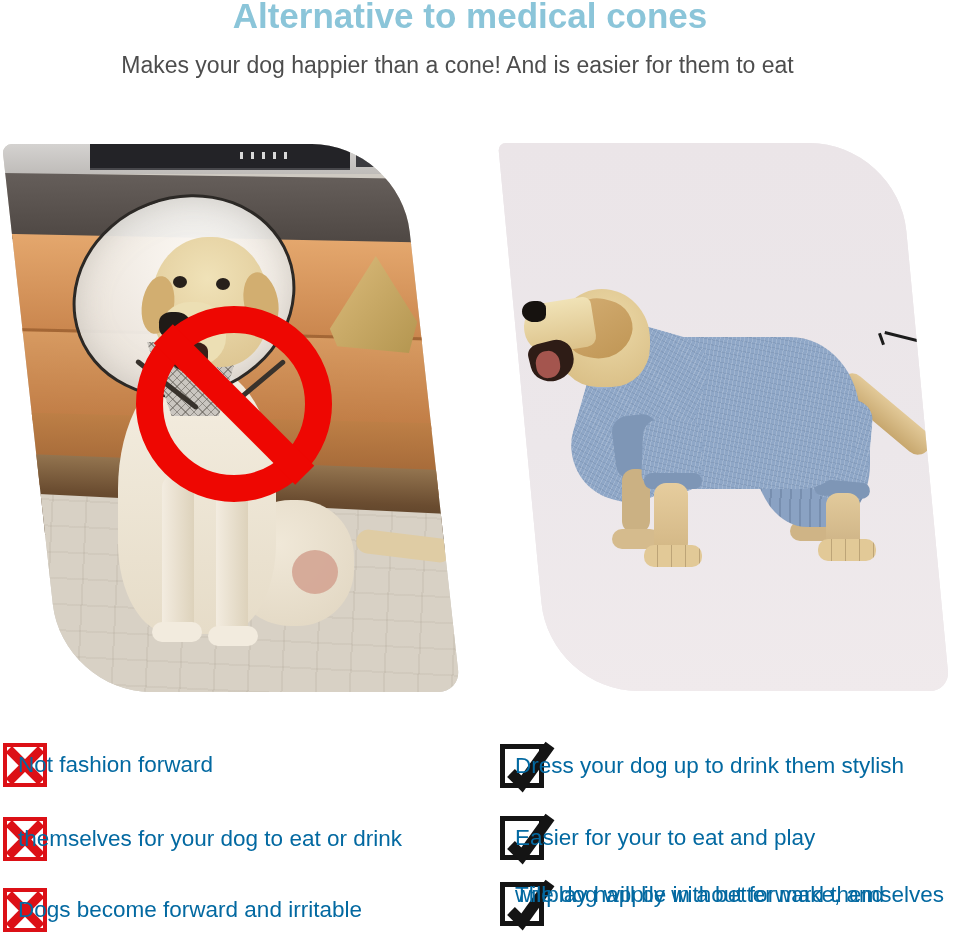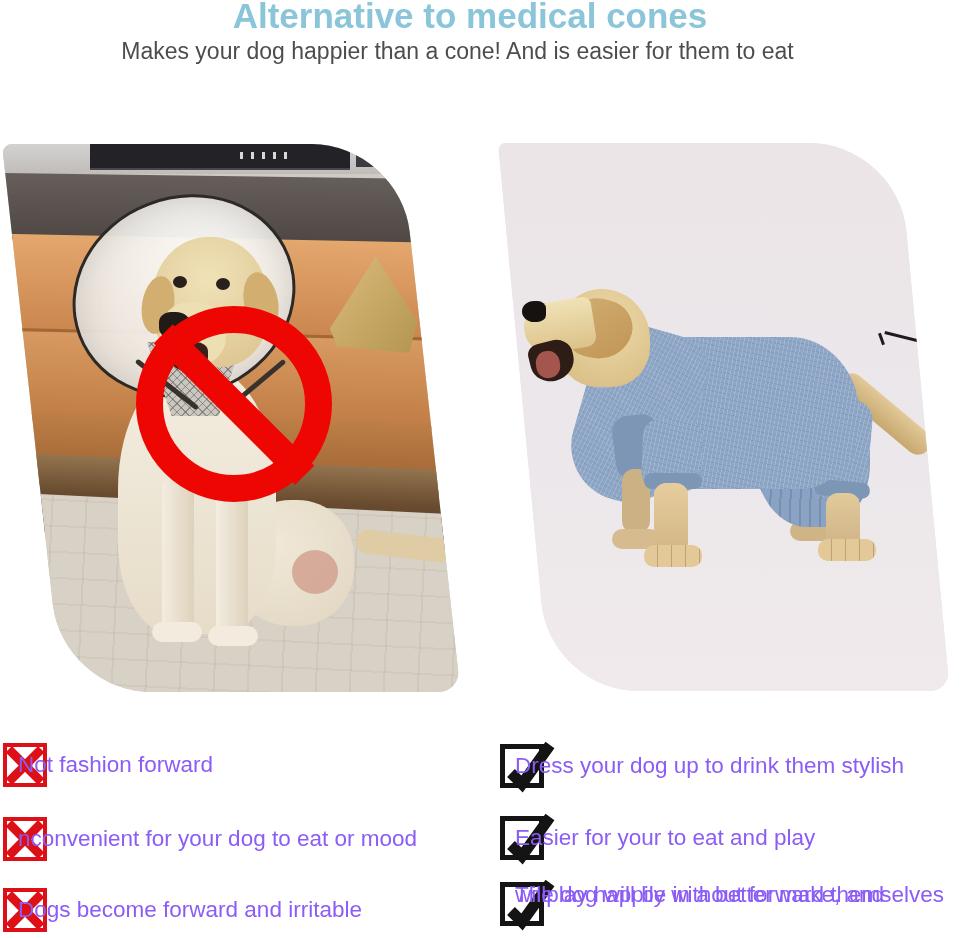--- a/index.html
+++ b/index.html
@@ -5,21 +5,21 @@
   html,body { margin:0; padding:0; background:#ffffff; }
   #page {
     position:relative; width:969px; height:938px; overflow:hidden;
     font-family:"Liberation Sans", sans-serif; background:#ffffff;
   }
   #page * { position:absolute; box-sizing:border-box; }
 
   
   #title   { top:-4px; left:0; width:940px; text-align:center;
              font-size:35px; font-weight:bold; color:#8bc5d9; }
-  #subtitle{ top:38px; left:0; width:915px; text-align:center;
+  #subtitle{ top:52px; left:0; width:915px; text-align:center;
              font-size:23px; color:#4d4d4d; }
 
   
   .card { overflow:hidden; transform-origin:top left; }
   #card-left  { left:2px;  top:144px; width:398px; height:548px;
                 transform:skewX(6.3deg); border-radius:10px 88px 22px 88px; background:#cfcac2; }
   #card-right { left:498px; top:143px; width:400px; height:548px;
                 transform:skewX(5.4deg); border-radius:8px 88px 20px 88px; background:#ece7ea; }
   .inner { top:0; left:-70px; width:610px; height:554px; transform-origin:top left; }
   #card-left  .inner { transform:skewX(-6.3deg); }
@@ -136,21 +136,21 @@
   #pro-row-0 { left:500px; top:744px; } #pro-row-1 { left:500px; top:816px; } #pro-row-2 { left:500px; top:882px; }
 
   .xbox { position:relative; width:44px; height:44px; border:4px solid #dc1016; background:#fff; overflow:hidden; flex:0 0 auto; }
   .xbox .arm { position:absolute; left:50%; top:50%; width:46px; height:9px; margin:-4.5px 0 0 -23px; background:#dc1016; }
   .xbox .arm.a1 { transform:rotate(45deg); }
   .xbox .arm.a2 { transform:rotate(-45deg); }
 
   .checkbox { position:relative; width:44px; height:44px; border:5px solid #141414; background:#fff; flex:0 0 auto; }
   .checkbox svg { position:absolute; left:-4px; top:-14px; overflow:visible; }
 
-  .item-text { position:static; margin-left:15px; font-size:22.5px; color:#8b5cf6; line-height:44px; white-space:nowrap;text-align:center; }
+  .item-text { position:static; margin-left:15px; font-size:22.5px; color:#0369a1; line-height:44px; white-space:nowrap;text-align:center; }
   .item-text.two-line { line-height:30px; margin-top:-2px; }
   .item-text .line { position:static; display:block; }
 </style>
 </head>
 <body>
 
 <div id="page">
 
   <div id="title">Alternative to medical cones</div>
   <div id="subtitle">Makes your dog happier than a cone! And is easier for them to eat</div>
@@ -233,21 +233,21 @@
         <div class="arm a1"></div>
         <div class="arm a2"></div>
       </div>
     <div class="item-text">Not fashion forward</div>
   </div>
   <div id="con-row-1" class="row">
     <div class="xbox">
         <div class="arm a1"></div>
         <div class="arm a2"></div>
       </div>
-    <div class="item-text">nconvenient for your dog to eat or mood</div>
+    <div class="item-text">themselves for your dog to eat or drink</div>
   </div>
   <div id="con-row-2" class="row">
     <div class="xbox">
         <div class="arm a1"></div>
         <div class="arm a2"></div>
       </div>
     <div class="item-text">Dogs become forward and irritable</div>
   </div>
 
   <div id="pro-row-0" class="row">

